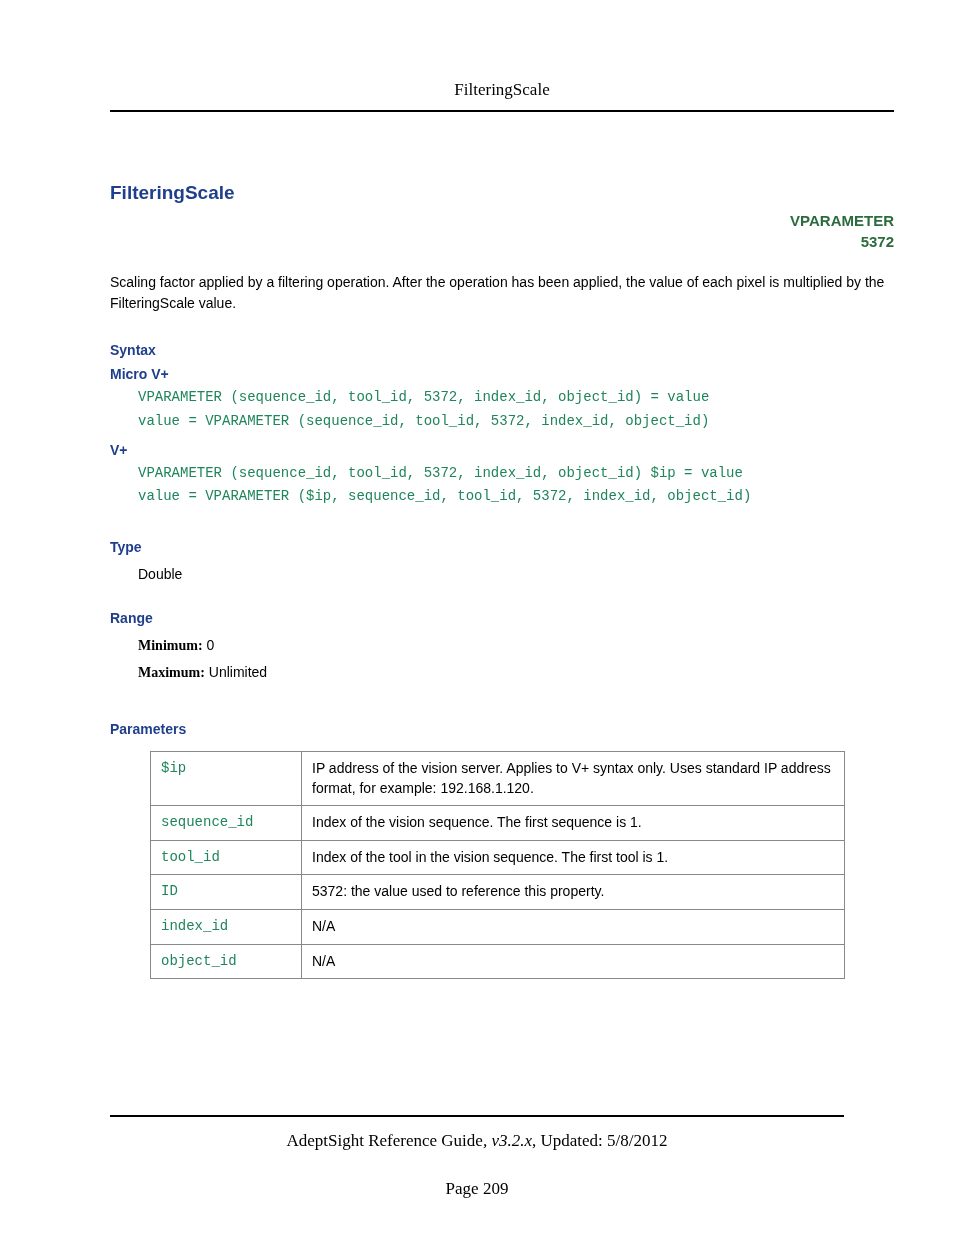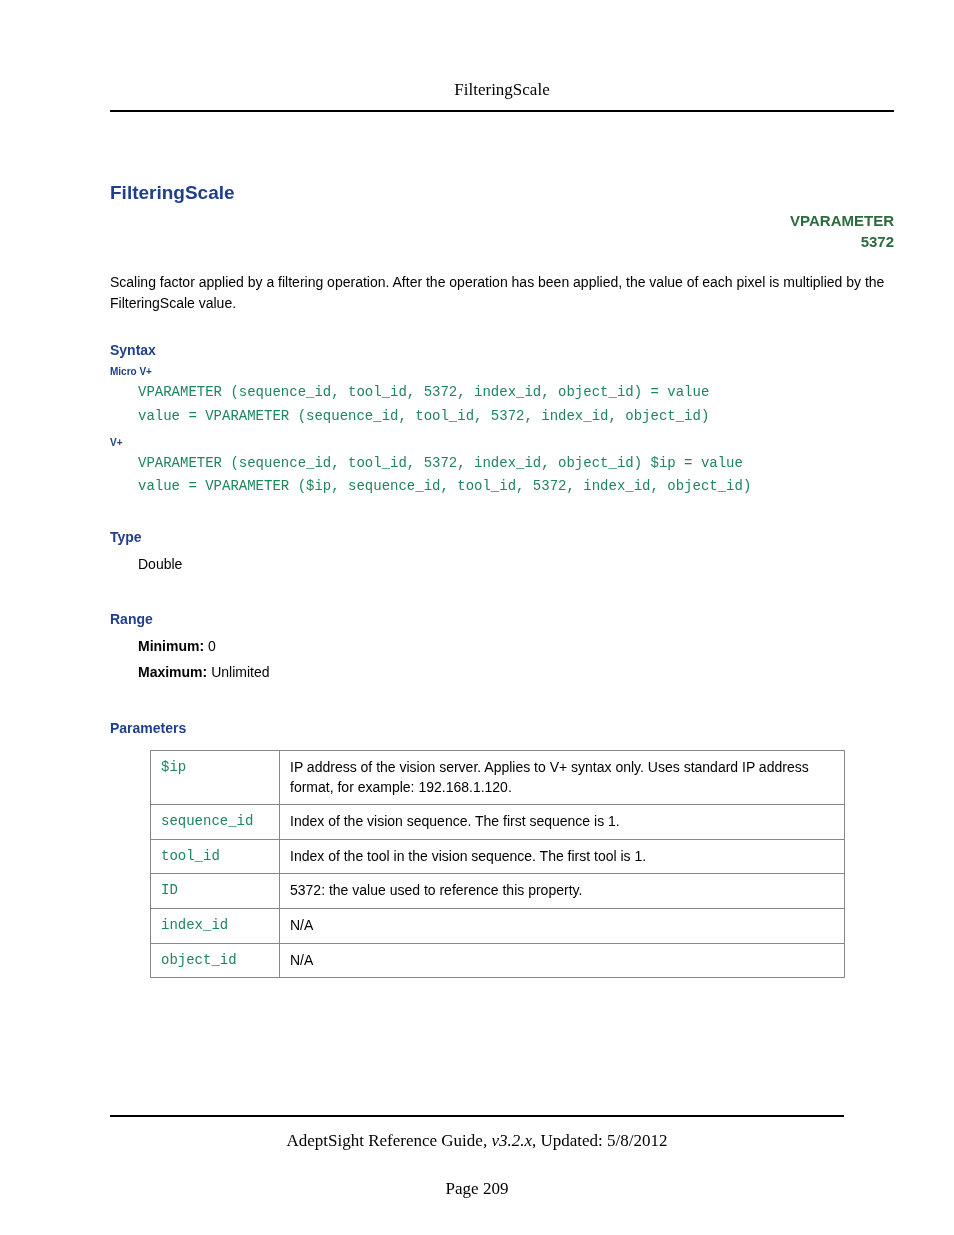--- a/index.html
+++ b/index.html
@@ -60,57 +60,57 @@
     color: #1f3f8c;
     font-weight: bold;
     font-size: 14px;
     margin-top: 22px;
     margin-bottom: 6px;
   }
   .sub-label {
     font-family: Verdana, Arial, sans-serif;
     color: #1f3f8c;
     font-weight: bold;
-    font-size: 10px;
+    font-size: 14px;
     margin: 8px 0 4px 0;
   }
   .code-block {
     font-family: "Courier New", monospace;
     color: #1f855b;
     font-size: 14px;
     margin-left: 28px;
     line-height: 1.7;
     white-space: pre;
   }
   .indent {
     margin-left: 28px;
     font-family: Verdana, Arial, sans-serif;
     font-size: 14px;
     margin-top: 4px;
     line-height: 1.9;
   }
-  .kv .k { font-weight: bold; }
+  .kv .k { font-weight: bold; font-family: Liberation Serif, serif; }
   table.params {
     margin-top: 14px;
     margin-left: 40px;
     border-collapse: collapse;
     width: 695px;
   }
   table.params td {
     border: 1px solid #888;
     padding: 7px 10px;
     vertical-align: top;
     font-family: Verdana, Arial, sans-serif;
     font-size: 14px;
     line-height: 1.4;
   }
   table.params td.pname {
     font-family: "Courier New", monospace;
     color: #1f855b;
-    width: 129px;
+    width: 151px;
   }
   .footer {
     position: absolute;
     left: 110px; right: 110px;
     bottom: 36px;
   }
   .footer .guide {
     text-align: center;
     font-family: "Times New Roman", serif;
     font-size: 17px;
@@ -146,21 +146,21 @@
   <div class="code-block"><span>VPARAMETER (sequence_id, tool_id, 5372, index_id, object_id) = value</span>
 <span>value = VPARAMETER (sequence_id, tool_id, 5372, index_id, object_id)</span></div>
 
   <div class="sub-label">V+</div>
   <div class="code-block"><span>VPARAMETER (sequence_id, tool_id, 5372, index_id, object_id) $ip = value</span>
 <span>value = VPARAMETER ($ip, sequence_id, tool_id, 5372, index_id, object_id)</span></div>
 
   <div class="section-label" style="margin-top:30px">Type</div>
   <div class="indent">Double</div>
 
-  <div class="section-label" style="margin-top:33px">Range</div>
+  <div class="section-label" style="margin-top:22px">Range</div>
   <div class="indent kv">
     <div>
       <span class="k">Minimum:</span>
       <span>0</span>
     </div>
     <div>
       <span class="k">Maximum:</span>
       <span>Unlimited</span>
     </div>
   </div>

